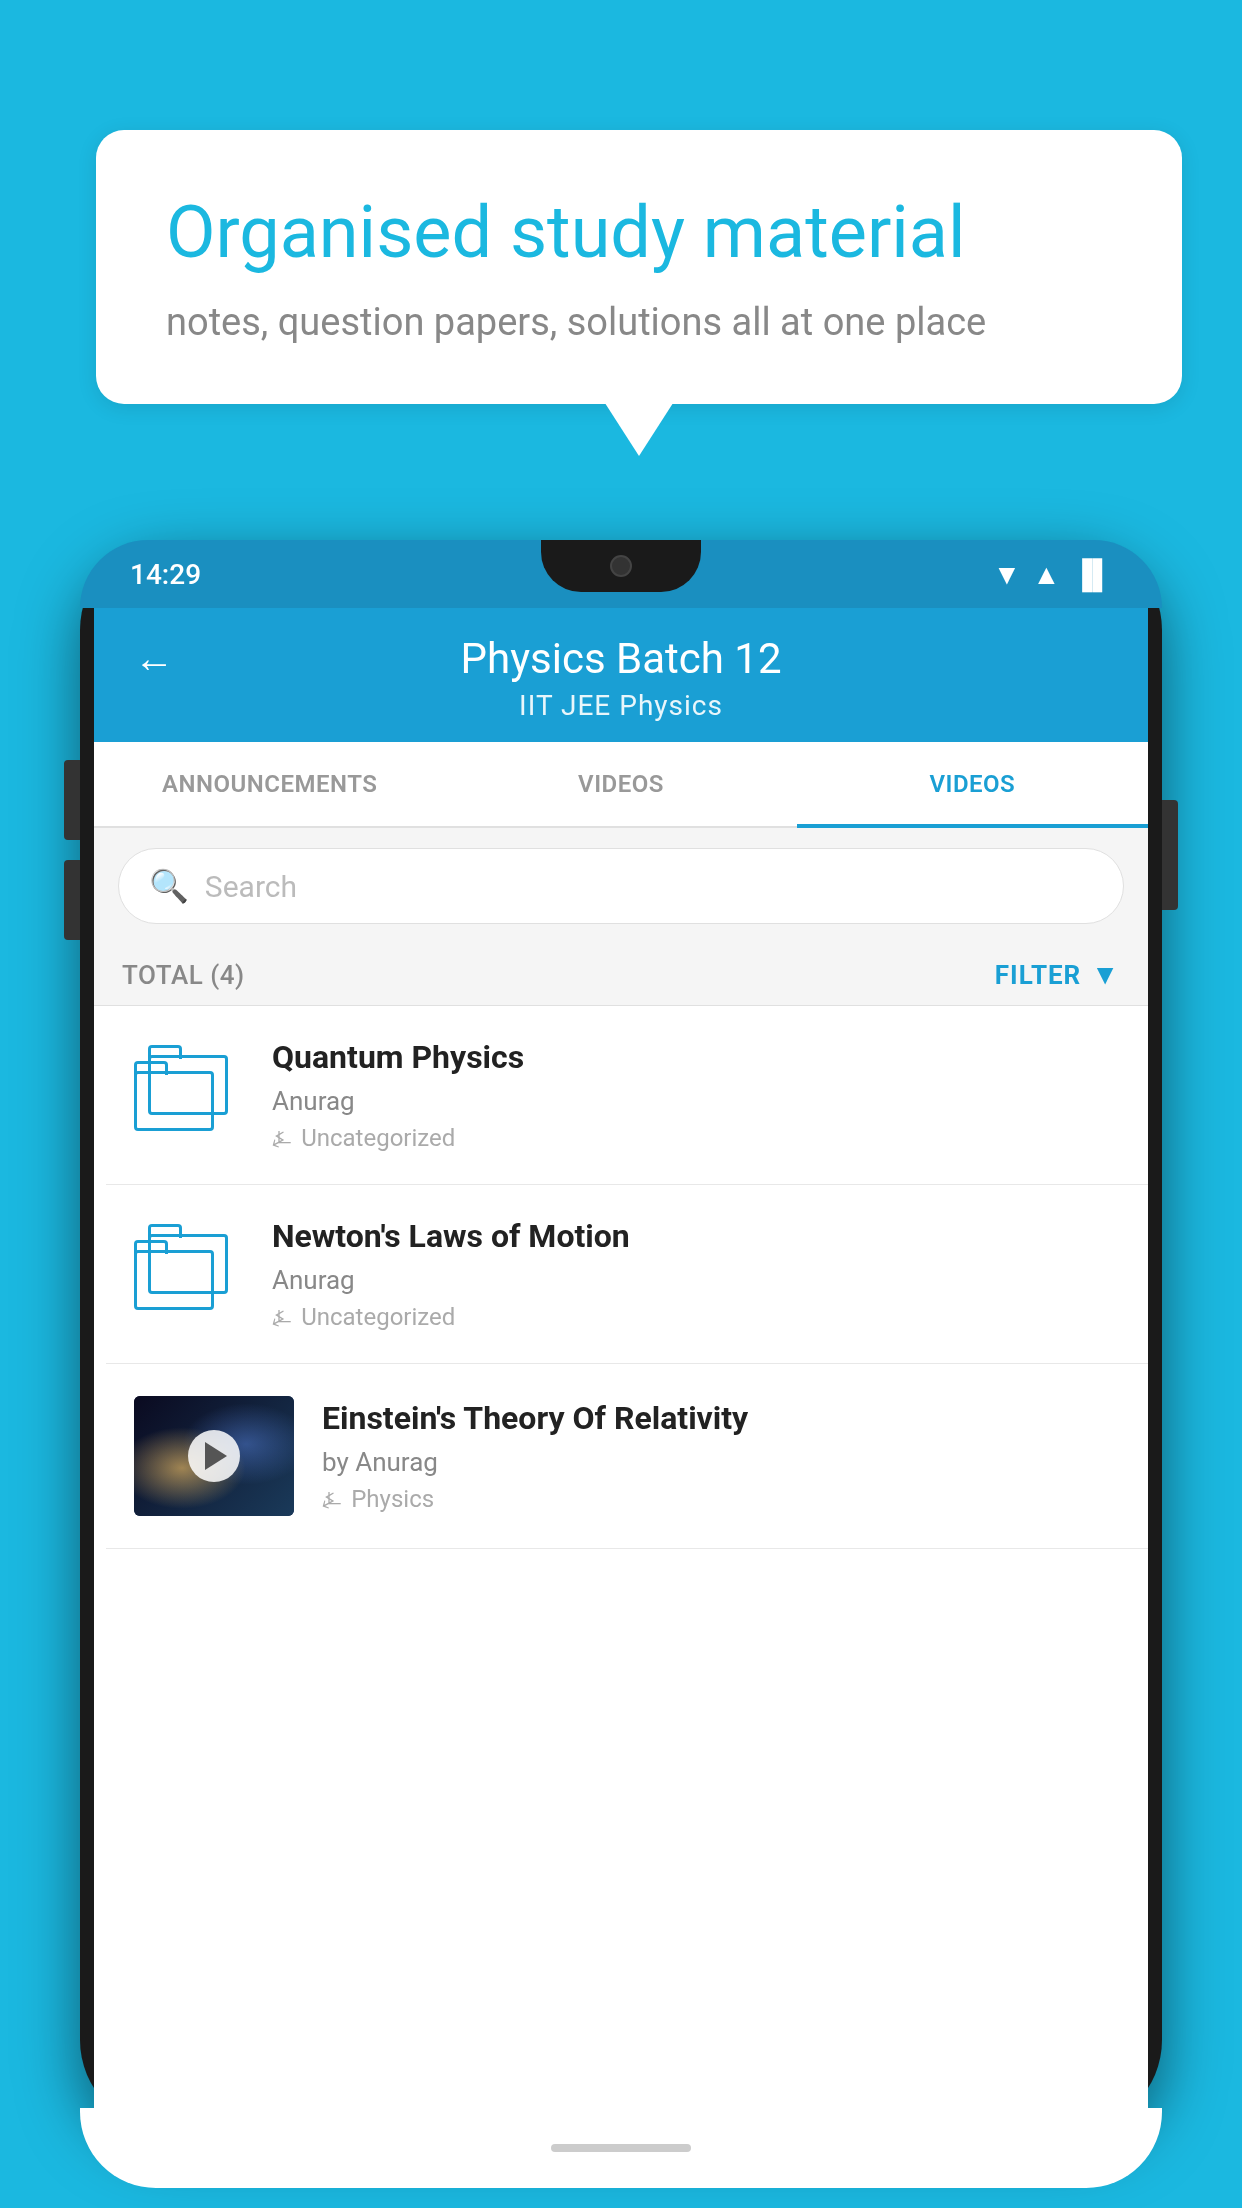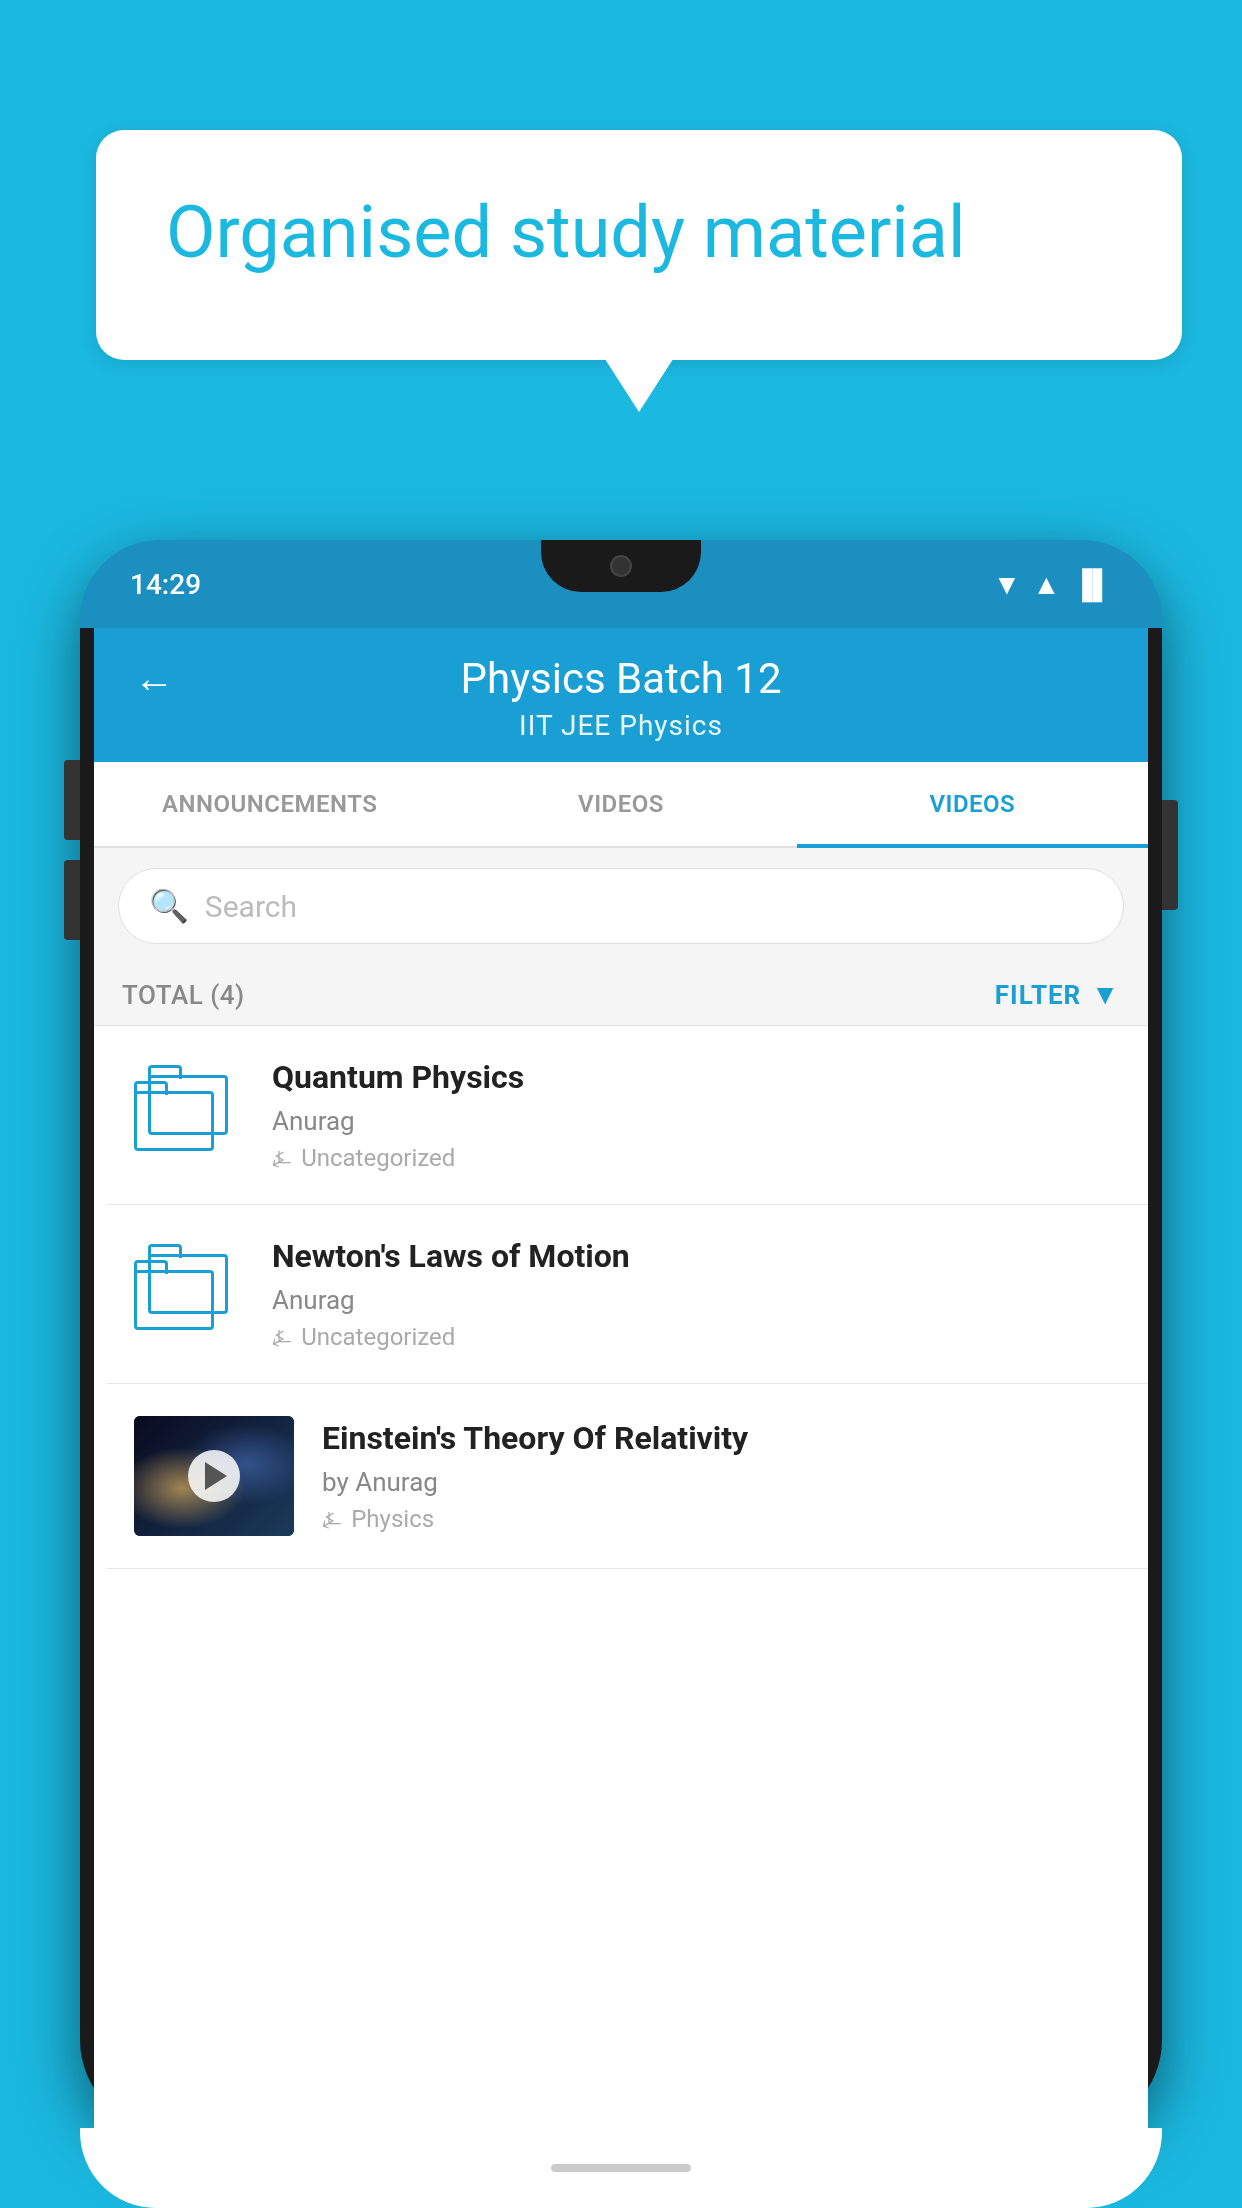--- a/index.html
+++ b/index.html
@@ -72,21 +72,21 @@
       background: #1a1a1a;
       border-radius: 90px;
       position: relative;
       padding: 0;
       box-shadow: 0 20px 60px rgba(0,0,0,0.5);
     }
 
     
     .phone-status-bar {
       background: #1a8fc0;
-      height: 88px;
+      height: 68px;
       border-radius: 80px 80px 0 0;
       display: flex;
       align-items: center;
       justify-content: space-between;
       padding: 0 50px;
       color: white;
       font-size: 28px;
       position: relative;
     }
 
@@ -449,20 +449,21 @@
       border-radius: 4px;
     }
 
   </style>
 </head>
 <body>
 
 <div class="hero-section">
   <div class="speech-bubble">
     <div class="bubble-title">Organised study material</div>
+    <div class="bubble-subtitle">notes, question papers, solutions all at one place</div>
   </div>
 </div>
 
 <div class="phone-frame">
   <div class="phone-outer">
 
     <div class="phone-side-btn-vol"></div>
     <div class="phone-side-btn-vol2"></div>
     <div class="phone-side-btn-power"></div>
 

